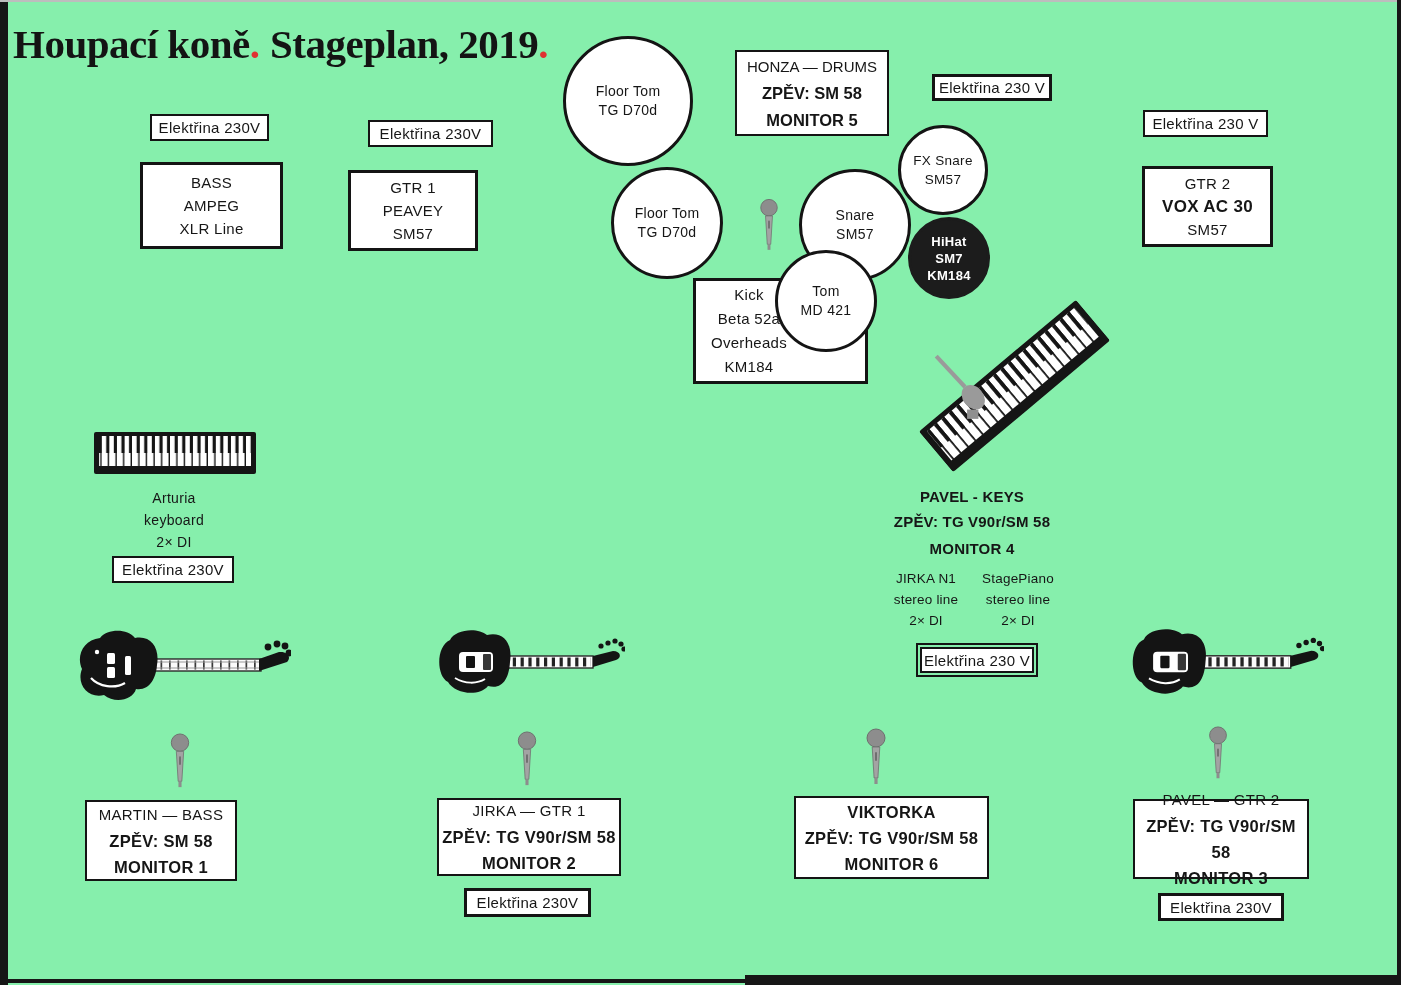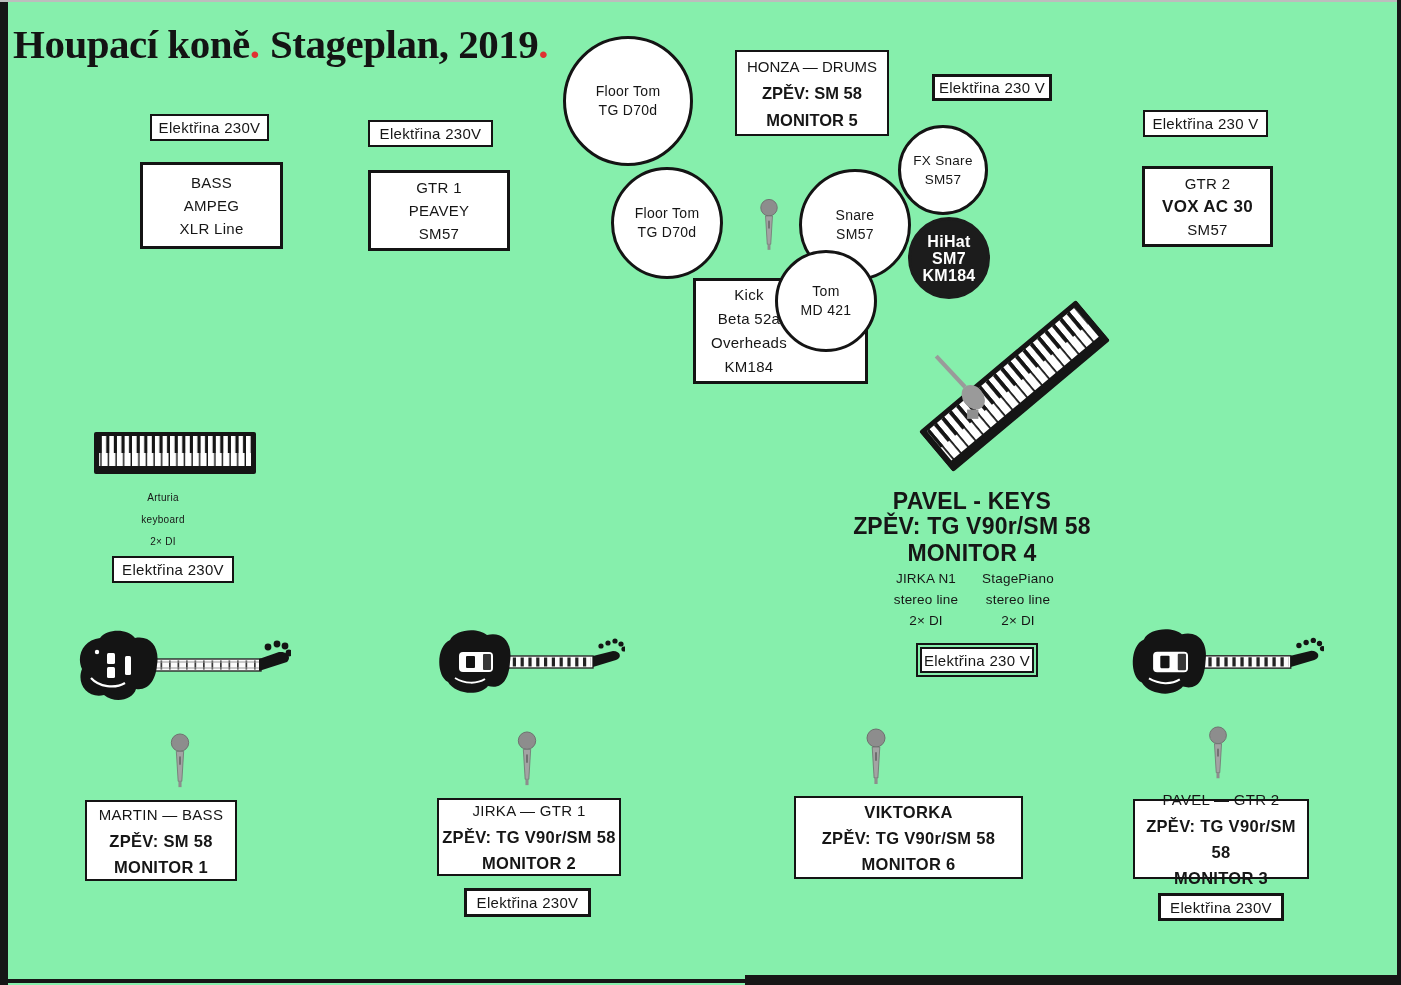--- a/index.html
+++ b/index.html
@@ -27,26 +27,26 @@
   .dbl { outline:2px solid #141414; outline-offset:2px; }
   .lbl { font-size:15px; letter-spacing:0.3px; }
   .amp span { line-height:23px; font-size:15px; letter-spacing:0.3px; }
   .b { font-weight:bold;text-align:right; }
   .vb { font-weight:bold; font-size:16.5px; }
   .circle {
     position:absolute; border:3px solid #141414; border-radius:50%; background:#fff;
     display:flex; flex-direction:column; align-items:center; justify-content:center;
     text-align:center; font-size:14px; line-height:19px; letter-spacing:0.3px;
   }
-  .circle.dark { background:#1c1c1c; border-color:#1c1c1c; color:#fff; font-weight:bold; font-size:16px; line-height:17px; }
+  .circle.dark { background:#1c1c1c; border-color:#1c1c1c; color:#fff; font-weight:bold; font-size:13px; line-height:17px; }
   .mbox span { line-height:26px; letter-spacing:0.3px; }
   .mname { font-size:15px; }
   .klines { position:absolute; display:flex; flex-direction:column; align-items:center; text-align:center; }
   .small-col { font-size:13.5px; line-height:21px; letter-spacing:0.2px; }
-  .keys-head { position:absolute; text-align:center; font-weight:bold; font-size:23px; letter-spacing:0.2px; }
+  .keys-head { position:absolute; text-align:center; font-weight:bold; font-size:15px; letter-spacing:0.2px; }
   .kick-inner { position:absolute; left:4px; top:0; bottom:0; width:98px;
     display:flex; flex-direction:column; align-items:center; justify-content:center;
     text-align:center; font-size:15px; line-height:24px; letter-spacing:0.3px; }
 </style>
 </head>
 <body>
 
 <div class="stage">
 
   <svg width="0" height="0" style="position:absolute">
@@ -76,21 +76,21 @@
     </div>
   <div class="box thick amp" style="left:140px;top:162px;width:143px;height:87px">
     <span>BASS</span>
     <span>AMPEG</span>
     <span>XLR Line</span>
   </div>
 
   <div class="box lbl" style="left:368px;top:120px;width:125px;height:27px">
       <span>Elektřina 230V</span>
     </div>
-  <div class="box thick amp" style="left:368px;top:170px;width:142px;height:81px">
+  <div class="box thick amp" style="left:348px;top:170px;width:130px;height:81px">
     <span>GTR 1</span>
     <span>PEAVEY</span>
     <span>SM57</span>
   </div>
 
   <div class="box" style="left:735px;top:50px;width:154px;height:86px">
     <span class="mname" style="line-height:27px">HONZA — DRUMS</span>
     <span class="vb" style="line-height:27px">ZPĚV: SM 58</span>
     <span class="vb" style="line-height:27px">MONITOR 5</span>
   </div>
@@ -148,21 +148,21 @@
     <span>GTR 2</span>
     <span class="b" style="font-size:17px">VOX AC 30</span>
     <span>SM57</span>
   </div>
 
   <svg class="abs" viewBox="0 0 162 42" style="left:94px;top:432px;width:162px;height:42px">
     <rect x="0" y="0" width="162" height="42" rx="2" fill="#151515"></rect>
     <rect x="5" y="4" width="152" height="30" fill="url(#wkeys)"></rect>
     <rect x="5" y="4" width="152" height="17" fill="url(#bkeys)"></rect>
   </svg>
-  <div class="klines" style="left:88px;top:487px;width:150px;font-size:10px;line-height:22px;letter-spacing:0.3px">
+  <div class="klines" style="left:99px;top:487px;width:150px;font-size:14px;line-height:22px;letter-spacing:0.3px">
     <span>Arturia</span>
     <span>keyboard</span>
     <span>2× DI</span>
   </div>
   <div class="box lbl" style="left:112px;top:556px;width:122px;height:27px">
       <span>Elektřina 230V</span>
     </div>
 
   <div class="abs" style="left:912px;top:358px;width:205px;height:56px;transform:rotate(-40deg)">
     <svg viewBox="0 0 162 42" style="width:100%;height:100%">
@@ -256,21 +256,21 @@
       <span>Elektřina 230V</span>
     </div>
 
   <svg class="abs" viewBox="0 0 24 60" style="left:864px;top:728px;width:24px;height:60px">
     <circle cx="12" cy="10" r="9" fill="#8d8d8d"></circle>
     <circle cx="12" cy="10" r="9" fill="none" stroke="#6e6e6e" stroke-width="1"></circle>
     <path d="M8.2,19 L15.8,19 L13.9,50 L10.1,50 Z" fill="#a3a3a3" stroke="#6e6e6e" stroke-width="0.8"></path>
     <rect x="11" y="24" width="2" height="9" rx="1" fill="#6f6f6f"></rect>
     <rect x="10.4" y="50" width="3.2" height="6" fill="#8d8d8d"></rect>
   </svg>
-  <div class="box mbox" style="left:794px;top:796px;width:229px;height:83px">
+  <div class="box mbox" style="left:794px;top:796px;width:195px;height:83px">
     <span class="vb">VIKTORKA</span>
     <span class="vb">ZPĚV: TG V90r/SM 58</span>
     <span class="vb">MONITOR 6</span>
   </div>
 
   <svg class="abs" viewBox="0 0 192 74" style="left:1126px;top:625px;width:198px;height:76px">
     <rect x="70" y="30" width="90" height="12" fill="#fbfbfb" stroke="#2a2a2a" stroke-width="1.4"></rect>
     <line x1="72" y1="36" x2="158" y2="36" stroke="#222" stroke-width="9" stroke-dasharray="3.2 4.6"></line>
     <path d="M77,36 C80,17 70,5 54,9 C45,1 22,3 17,14 C3,20 3,50 15,56 C22,68 46,71 55,60 C70,64 76,52 77,36 Z" fill="#141414"></path>
     <rect x="26" y="26" width="34" height="20" rx="4" fill="#fff"></rect>

